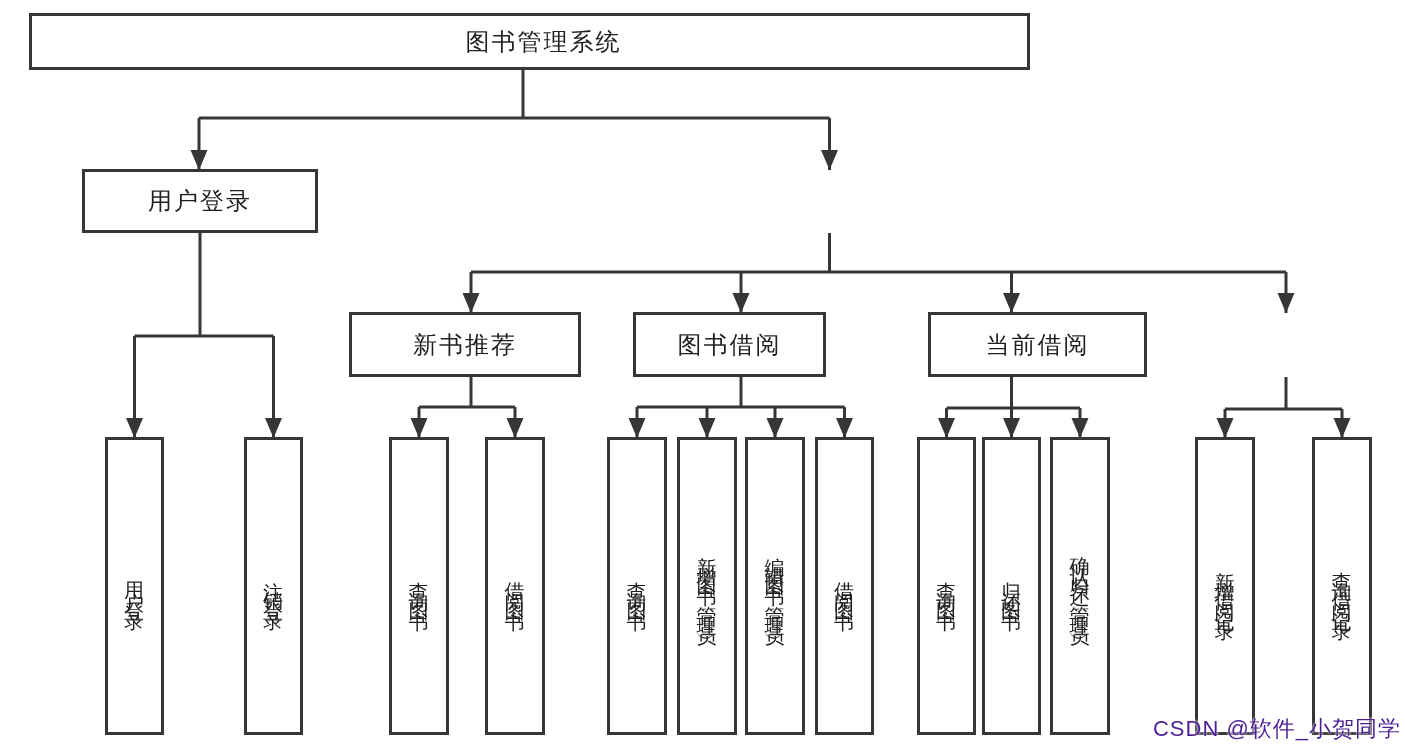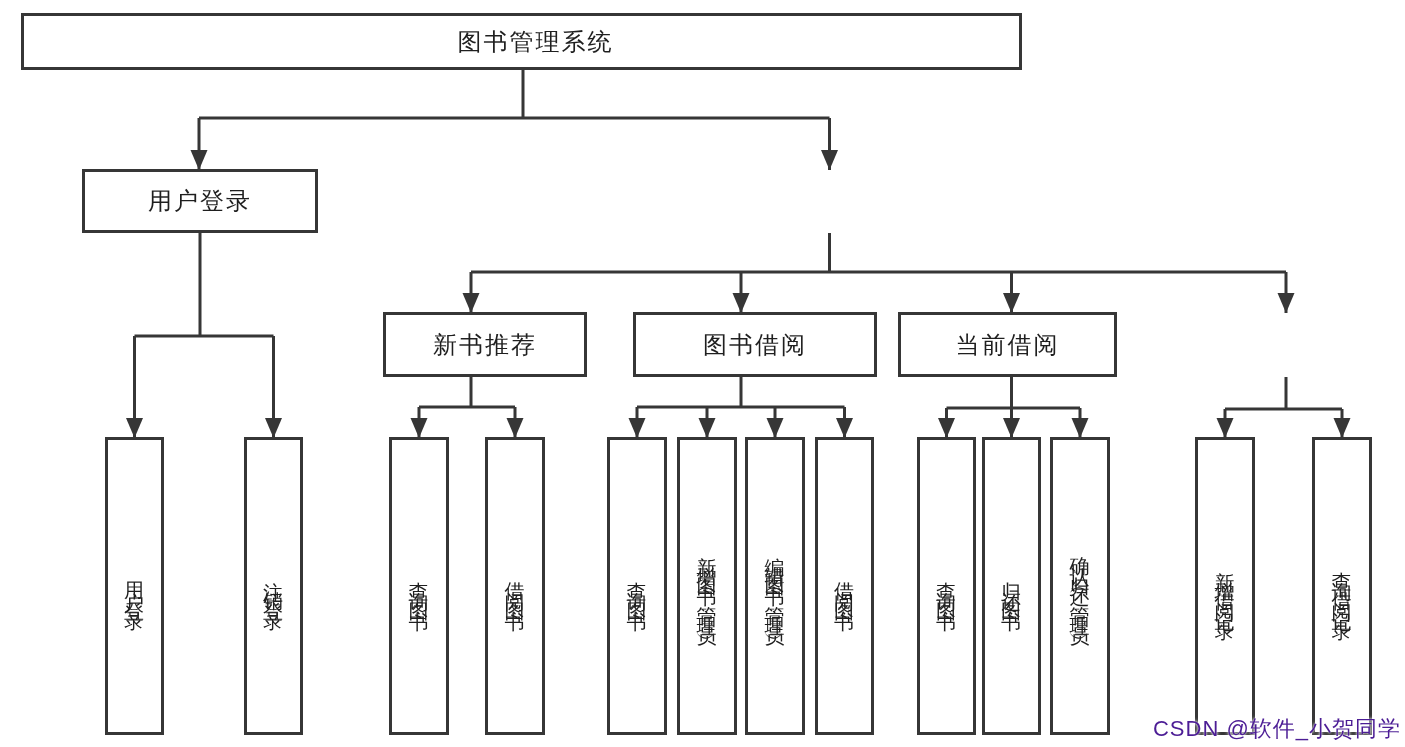--- a/index.html
+++ b/index.html
@@ -26,30 +26,30 @@
     align-items: center;
     justify-content: center;
     color: #1f1f1f;
   }
   .hlabel {
     font-size: 24px;
     letter-spacing: 2px;
     white-space: nowrap;
     color: #1f1f1f;
   }
-  .root-box  { left: 21px;  top: 13px;  width: 1001px; height: 57px; padding-left: 28px; }
+  .root-box  { left: 29px;  top: 13px;  width: 1001px; height: 57px; padding-left: 28px; }
 
   .l2 { top: 169px; height: 64px; }
   .b-login { left: 82px;  width: 236px; }
   .b-mgmt  { left: 712px; width: 235px; }
 
   .l3 { top: 312px; height: 65px; }
-  .b-newrec  { left: 383px;  width: 204px; }
-  .b-borrow  { left: 633px;  width: 244px; }
-  .b-current { left: 898px;  width: 219px; }
+  .b-newrec  { left: 349px;  width: 232px; }
+  .b-borrow  { left: 633px;  width: 193px; }
+  .b-current { left: 928px;  width: 219px; }
   .b-records { left: 1177px; width: 218px; }
 
   .leaf { top: 437px; height: 298px; }
   .vlabel {
     writing-mode: vertical-rl;
     text-orientation: mixed;
     font-size: 20px;
     letter-spacing: 10px;
     line-height: 1;
     white-space: nowrap;

